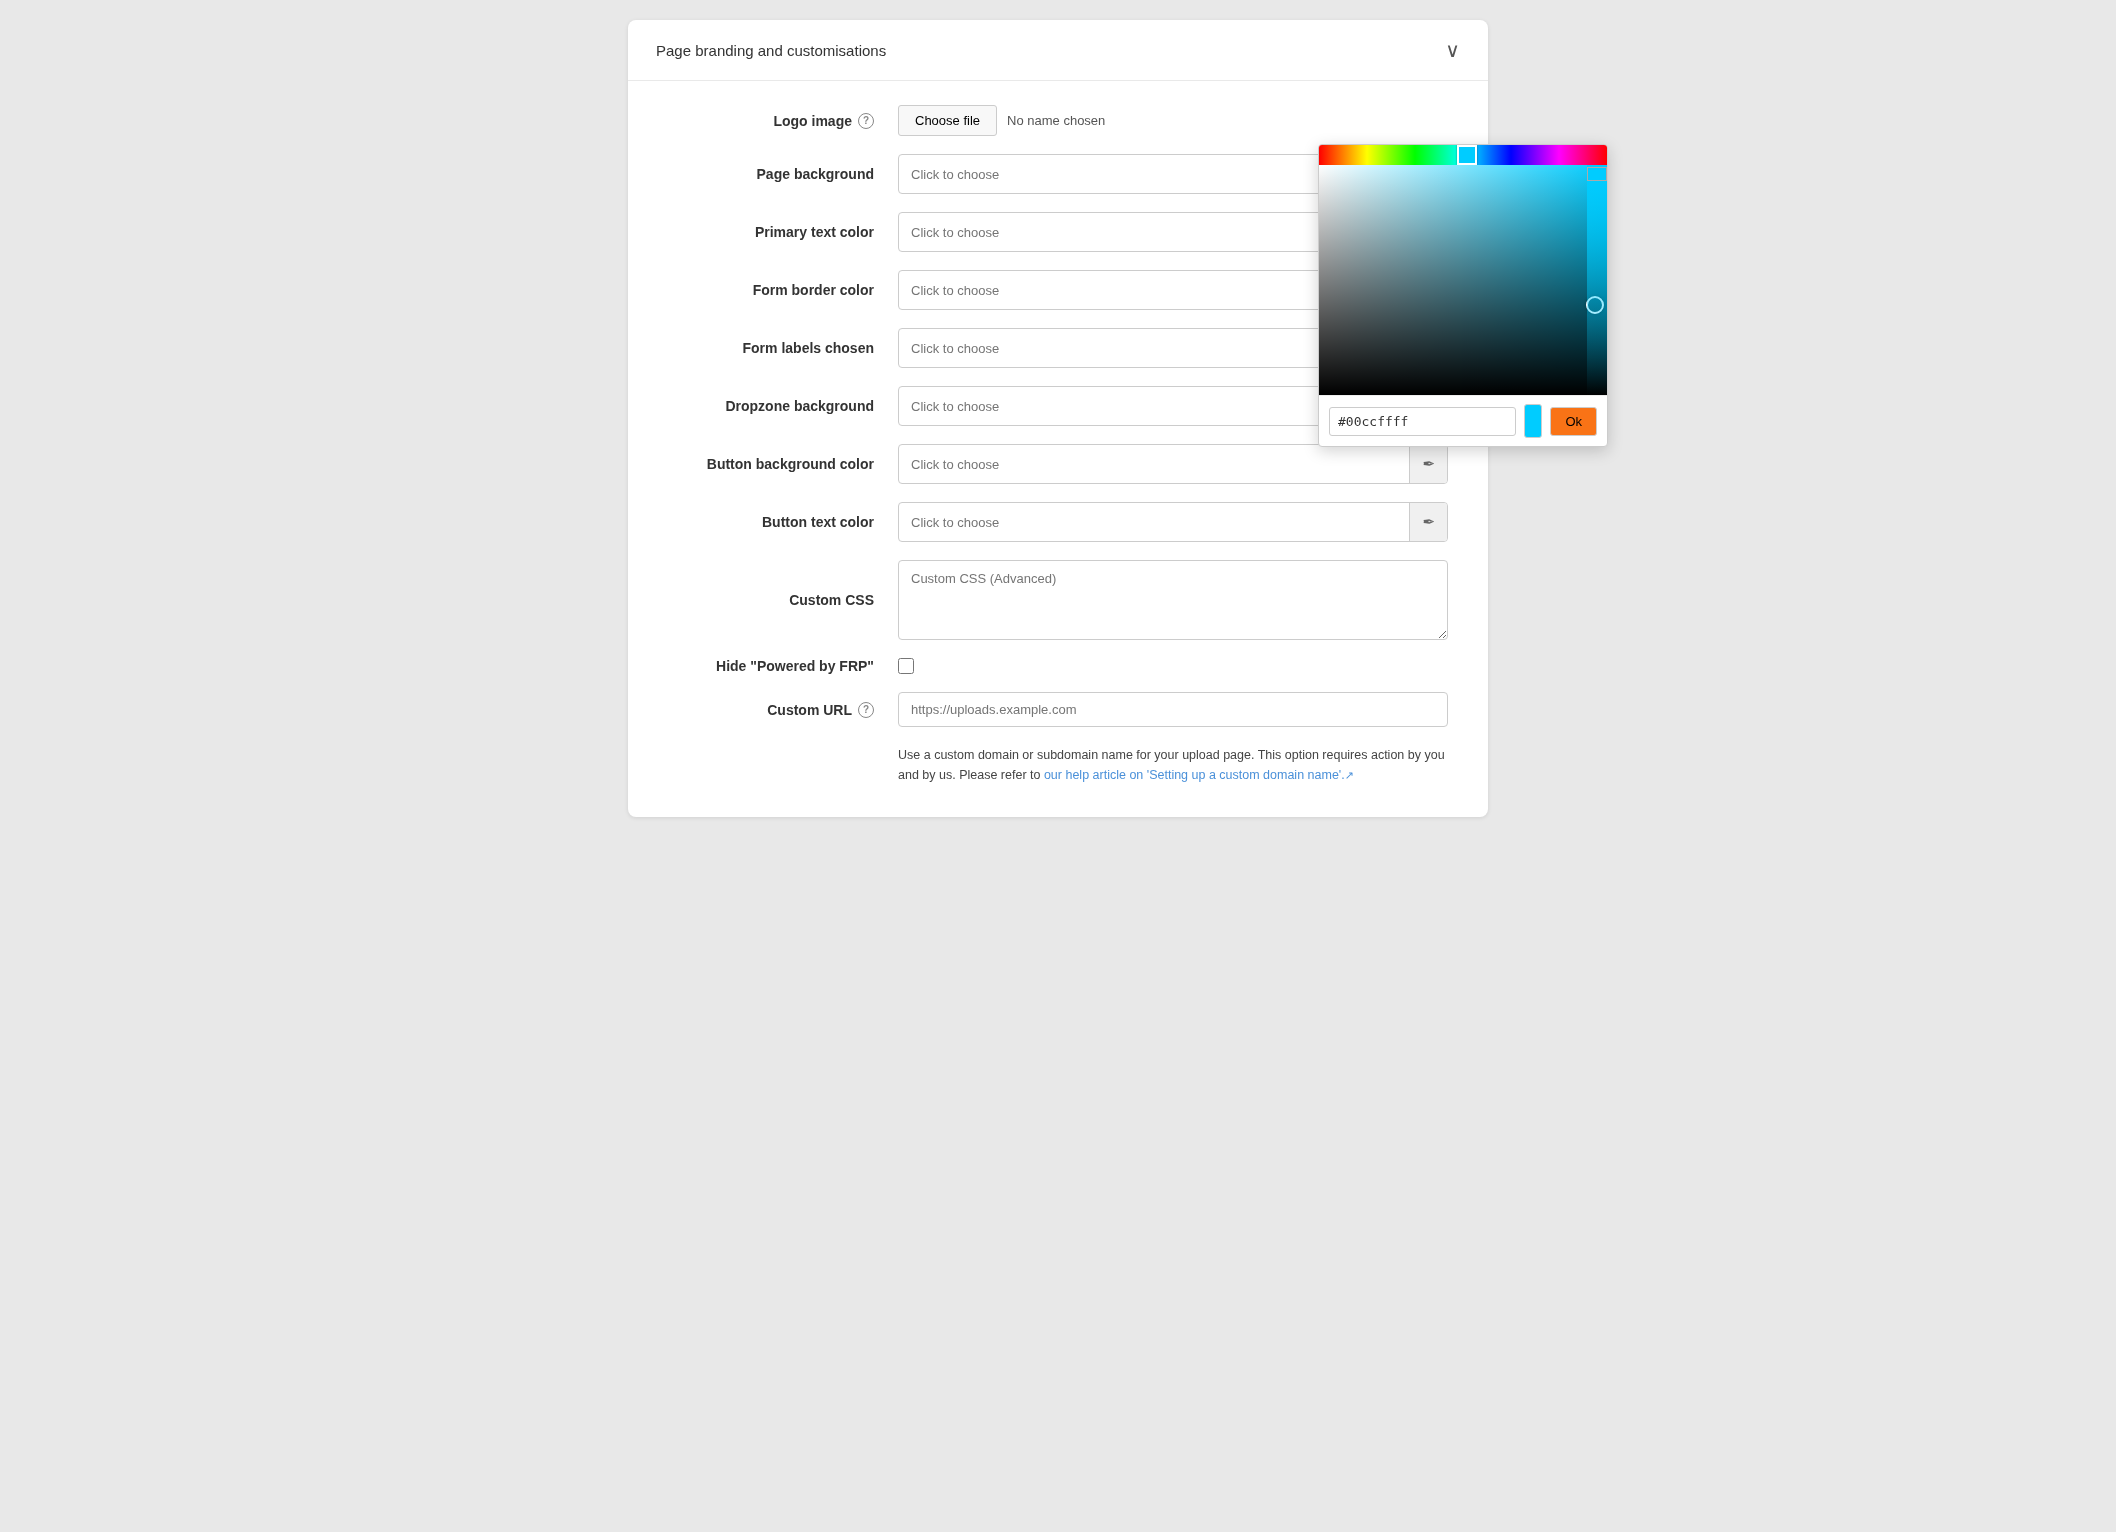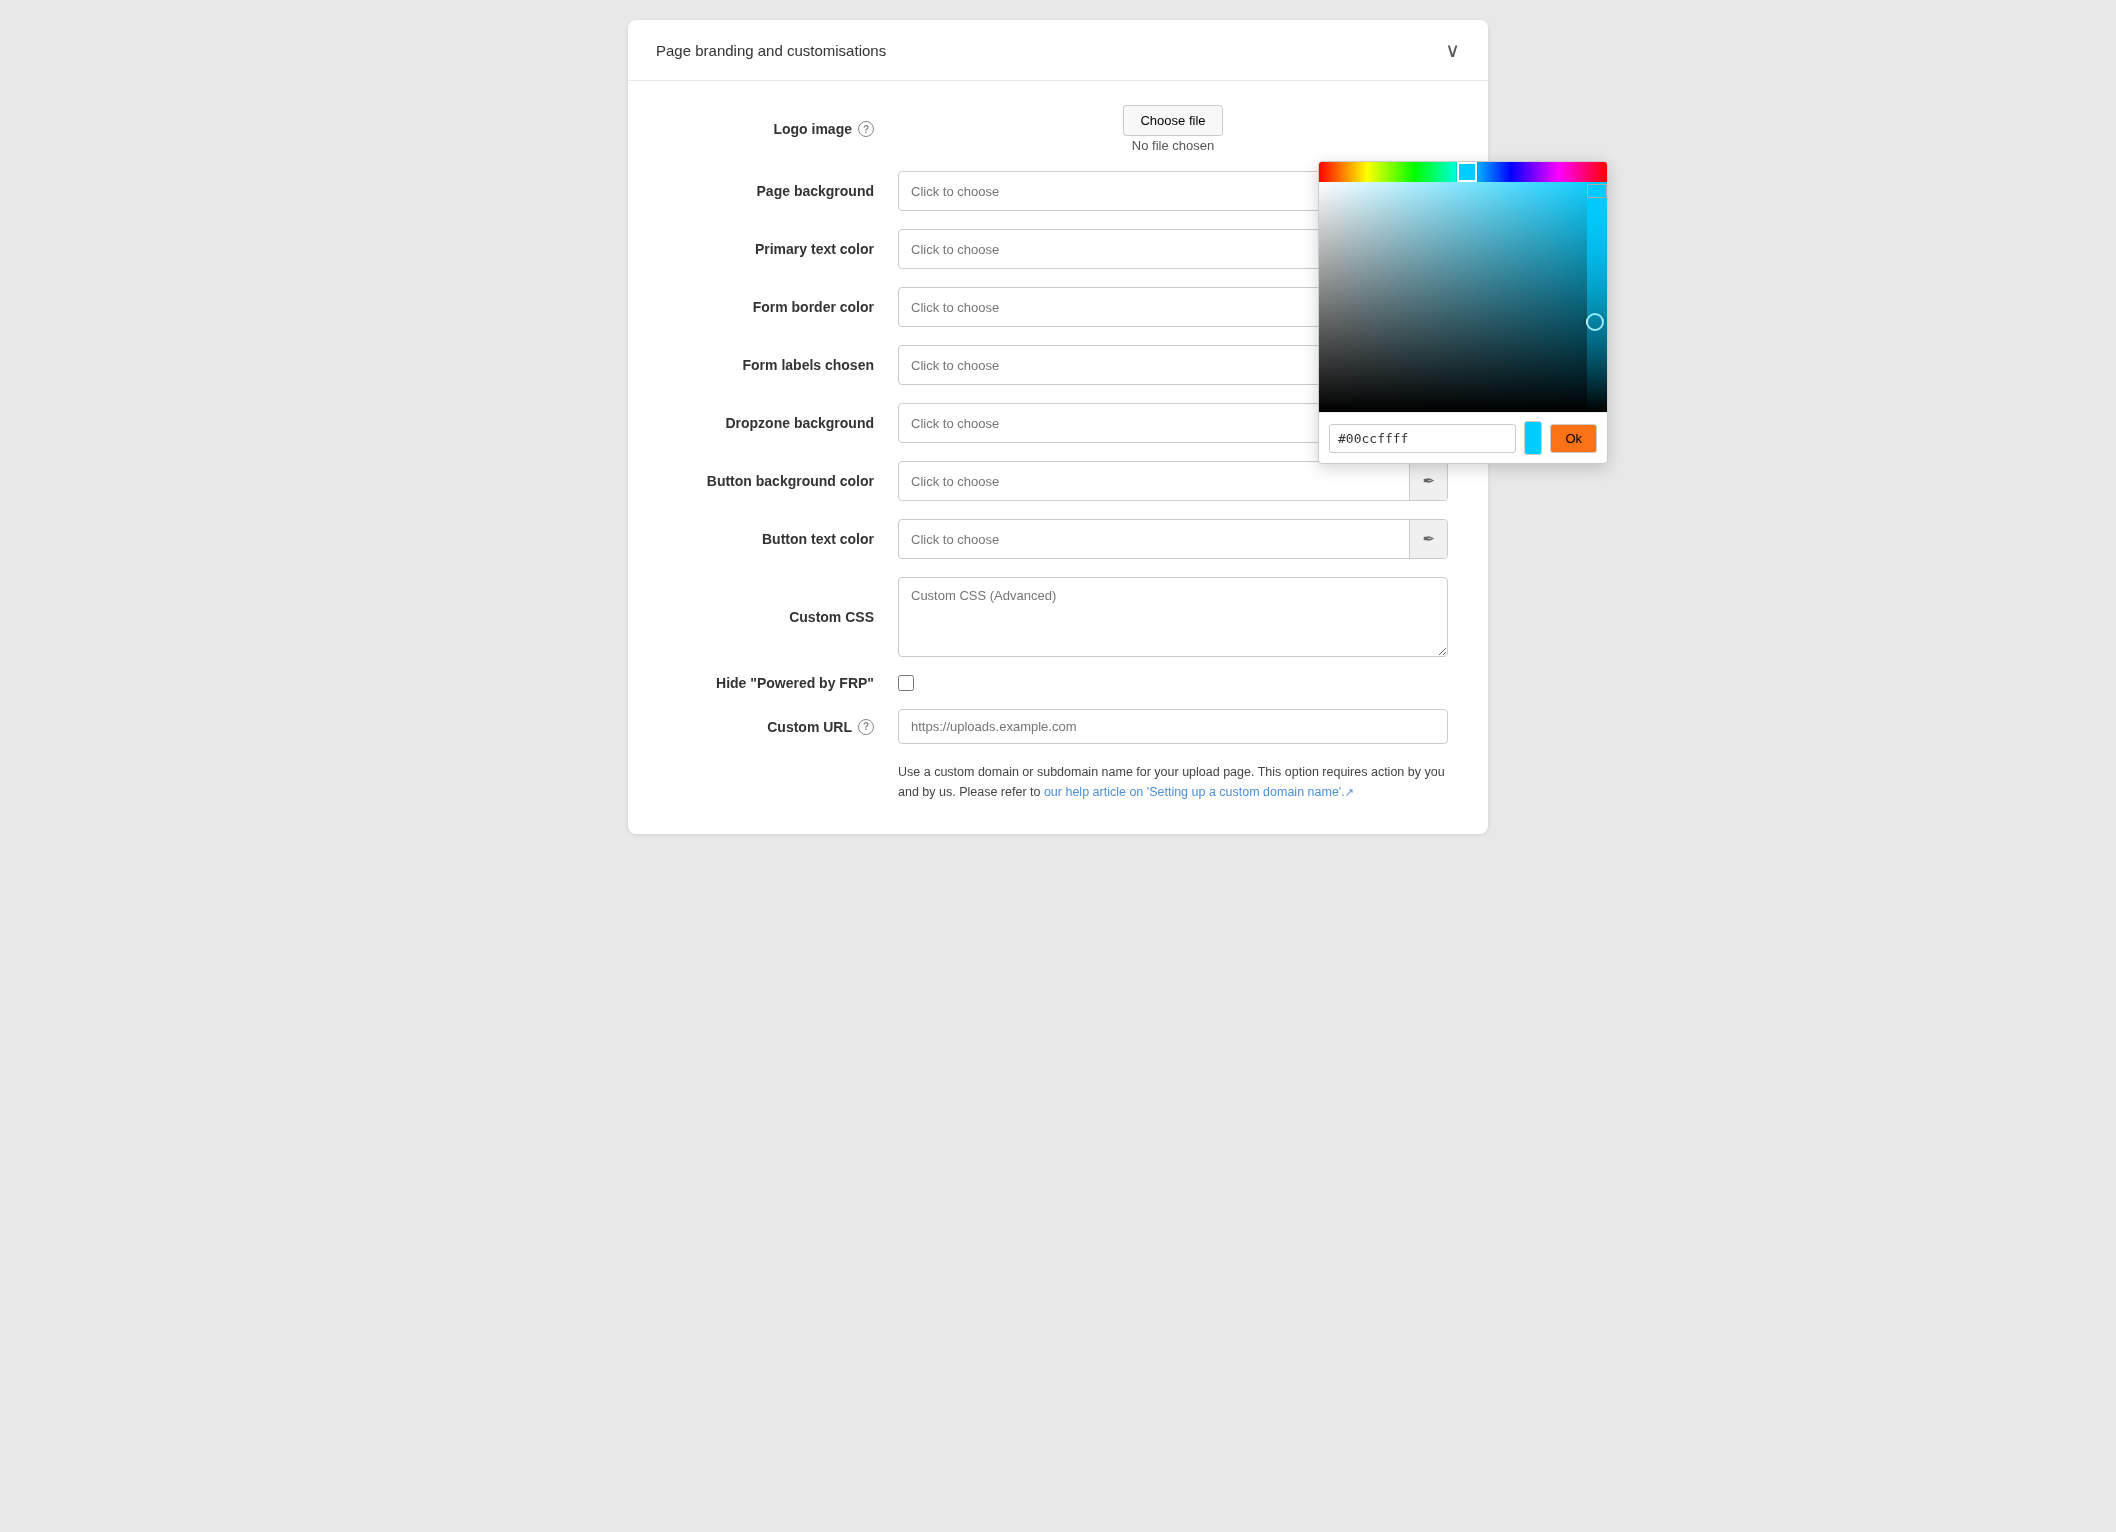--- a/index.html
+++ b/index.html
@@ -105,22 +105,21 @@
       height: 38px;
       cursor: pointer;
       display: flex;
       align-items: center;
       justify-content: center;
       font-size: 14px;
     }
     .file-input-section {
       display: flex;
       align-items: center;
-      gap: 2px;
-      flex-direction: column;
+      gap: 10px;
     }
     .choose-file-btn {
       border: 1px solid #ccc;
       background: #f8f8f8;
       padding: 7px 16px;
       font-size: 13px;
       font-weight: 500;
       border-radius: 3px;
       cursor: pointer;
     }
@@ -310,21 +309,21 @@
   </div>
   <div class="card-body">
 
     <div class="form-row">
       <div class="form-label">
         <span>Logo image</span>
         <span class="help-icon">?</span>
       </div>
       <div class="form-control-wrap file-input-section">
         <button class="choose-file-btn">Choose file</button>
-        <span class="no-file-text">No file chosen</span>
+        <span class="no-file-text">No name chosen</span>
       </div>
     </div>
 
     <div class="form-row" style="position:relative;">
       <div class="form-label">
         <span>Page background</span>
       </div>
       <div class="form-control-wrap">
         <div class="color-input-wrap">
           <input class="color-text-input" type="text" placeholder="Click to choose" style="">

